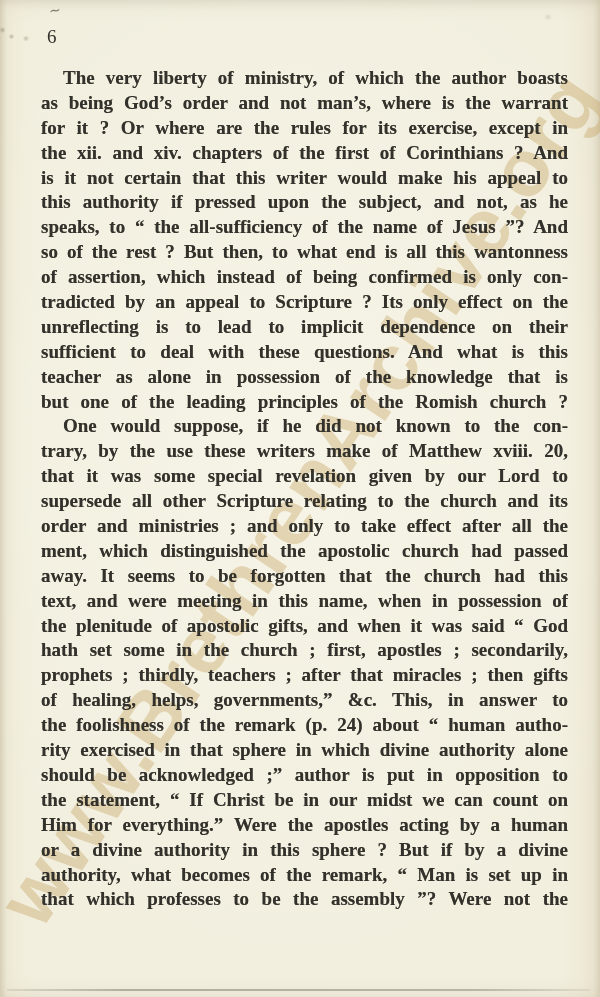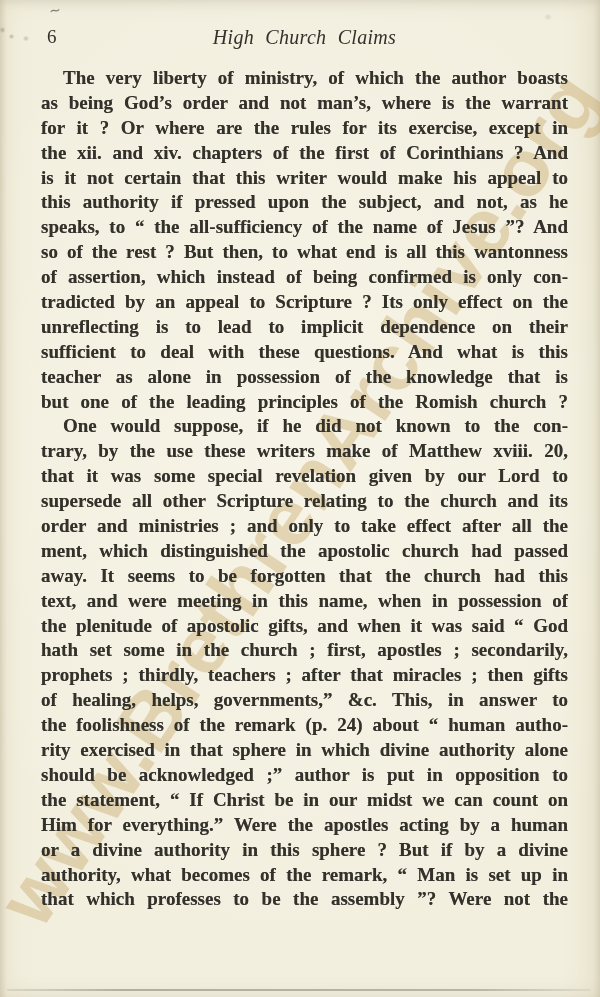--- a/index.html
+++ b/index.html
@@ -88,21 +88,20 @@
   <div class="watermark">www.BrethrenArchive.org</div>
 
   <div class="speck s1"></div>
   <div class="speck s2"></div>
   <div class="speck s3"></div>
   <div class="speck s4"></div>
   <div class="penmark">~</div>
 
   <div class="header">
     <span class="pagenum">6</span>
-    <span class="running-title">High Church Claims</span>
   </div>
 
   <div class="bodytext">
       <div class="line indent">The very liberty of ministry, of which the author boasts</div>
       <div class="line">as being God’s order and not man’s, where is the warrant</div>
       <div class="line">for it ?  Or where are the rules for its exercise, except in</div>
       <div class="line">the xii. and xiv. chapters of the first of Corinthians ?  And</div>
       <div class="line">is it not certain that this writer would make his appeal to</div>
       <div class="line">this authority if pressed upon the subject, and not, as he</div>
       <div class="line">speaks, to “ the all-sufficiency of the name of Jesus ”?  And</div>

